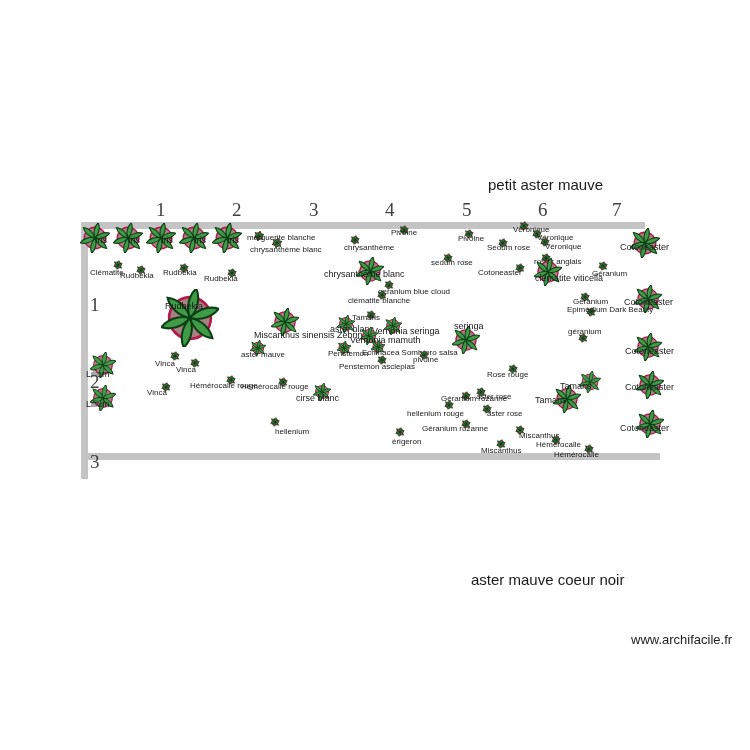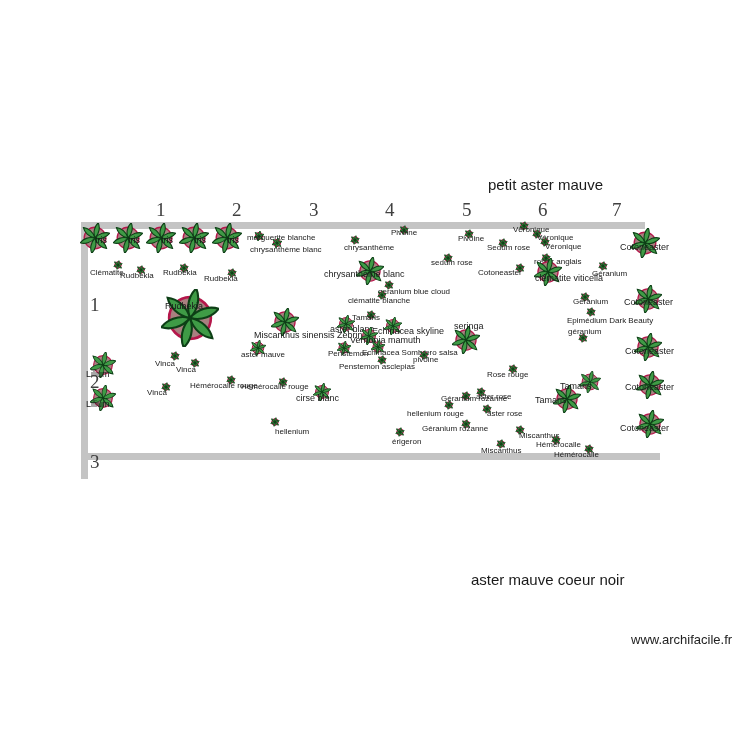--- a/index.html
+++ b/index.html
@@ -530,21 +530,21 @@
             <circle cx="0" cy="0" r="3.2399999999999998" fill="#a98080" stroke="#b5174b" stroke-width="1"></circle>
             <path d="M0,0 C1.0350000000000001,-1.638 0.8280000000000002,-3.51 0,-4.68 C-0.8280000000000002,-3.51 -1.0350000000000001,-1.638 0,0 Z" fill="#3f9b46" stroke="#0d3f16" stroke-width="0.8" transform="rotate(12)"></path>
             <path d="M0,0 C1.0350000000000001,-1.638 0.8280000000000002,-3.51 0,-4.68 C-0.8280000000000002,-3.51 -1.0350000000000001,-1.638 0,0 Z" fill="#3f9b46" stroke="#0d3f16" stroke-width="0.8" transform="rotate(72)"></path>
             <path d="M0,0 C1.0350000000000001,-1.638 0.8280000000000002,-3.51 0,-4.68 C-0.8280000000000002,-3.51 -1.0350000000000001,-1.638 0,0 Z" fill="#3f9b46" stroke="#0d3f16" stroke-width="0.8" transform="rotate(132)"></path>
             <path d="M0,0 C1.0350000000000001,-1.638 0.8280000000000002,-3.51 0,-4.68 C-0.8280000000000002,-3.51 -1.0350000000000001,-1.638 0,0 Z" fill="#3f9b46" stroke="#0d3f16" stroke-width="0.8" transform="rotate(192)"></path>
             <path d="M0,0 C1.0350000000000001,-1.638 0.8280000000000002,-3.51 0,-4.68 C-0.8280000000000002,-3.51 -1.0350000000000001,-1.638 0,0 Z" fill="#3f9b46" stroke="#0d3f16" stroke-width="0.8" transform="rotate(252)"></path>
             <path d="M0,0 C1.0350000000000001,-1.638 0.8280000000000002,-3.51 0,-4.68 C-0.8280000000000002,-3.51 -1.0350000000000001,-1.638 0,0 Z" fill="#3f9b46" stroke="#0d3f16" stroke-width="0.8" transform="rotate(312)"></path>
           </g>
         </svg>
       </div>
-      <div class="plabel" style="left: 567px; top: 316px;">Epimédium Dark Beauty</div>
+      <div class="plabel" style="left: 567px; top: 305px;">Epimédium Dark Beauty</div>
       <div class="plant" style="left: 285px; top: 322px;">
         <svg width="28" height="28" viewBox="0 0 28 28">
           <g transform="translate(14,14)">
             <circle cx="0" cy="0" r="10.08" fill="#a98080" stroke="#b5174b" stroke-width="1.26"></circle>
             <path d="M0,0 C3.22,-5.096 2.5760000000000005,-10.92 0,-14.56 C-2.5760000000000005,-10.92 -3.22,-5.096 0,0 Z" fill="#3f9b46" stroke="#0d3f16" stroke-width="1.008" transform="rotate(12)"></path>
             <path d="M0,0 C3.22,-5.096 2.5760000000000005,-10.92 0,-14.56 C-2.5760000000000005,-10.92 -3.22,-5.096 0,0 Z" fill="#3f9b46" stroke="#0d3f16" stroke-width="1.008" transform="rotate(72)"></path>
             <path d="M0,0 C3.22,-5.096 2.5760000000000005,-10.92 0,-14.56 C-2.5760000000000005,-10.92 -3.22,-5.096 0,0 Z" fill="#3f9b46" stroke="#0d3f16" stroke-width="1.008" transform="rotate(132)"></path>
             <path d="M0,0 C3.22,-5.096 2.5760000000000005,-10.92 0,-14.56 C-2.5760000000000005,-10.92 -3.22,-5.096 0,0 Z" fill="#3f9b46" stroke="#0d3f16" stroke-width="1.008" transform="rotate(192)"></path>
             <path d="M0,0 C3.22,-5.096 2.5760000000000005,-10.92 0,-14.56 C-2.5760000000000005,-10.92 -3.22,-5.096 0,0 Z" fill="#3f9b46" stroke="#0d3f16" stroke-width="1.008" transform="rotate(252)"></path>
             <path d="M0,0 C3.22,-5.096 2.5760000000000005,-10.92 0,-14.56 C-2.5760000000000005,-10.92 -3.22,-5.096 0,0 Z" fill="#3f9b46" stroke="#0d3f16" stroke-width="1.008" transform="rotate(312)"></path>
@@ -572,21 +572,21 @@
             <circle cx="0" cy="0" r="6.4799999999999995" fill="#a98080" stroke="#b5174b" stroke-width="1"></circle>
             <path d="M0,0 C2.0700000000000003,-3.276 1.6560000000000004,-7.02 0,-9.36 C-1.6560000000000004,-7.02 -2.0700000000000003,-3.276 0,0 Z" fill="#3f9b46" stroke="#0d3f16" stroke-width="0.8" transform="rotate(12)"></path>
             <path d="M0,0 C2.0700000000000003,-3.276 1.6560000000000004,-7.02 0,-9.36 C-1.6560000000000004,-7.02 -2.0700000000000003,-3.276 0,0 Z" fill="#3f9b46" stroke="#0d3f16" stroke-width="0.8" transform="rotate(72)"></path>
             <path d="M0,0 C2.0700000000000003,-3.276 1.6560000000000004,-7.02 0,-9.36 C-1.6560000000000004,-7.02 -2.0700000000000003,-3.276 0,0 Z" fill="#3f9b46" stroke="#0d3f16" stroke-width="0.8" transform="rotate(132)"></path>
             <path d="M0,0 C2.0700000000000003,-3.276 1.6560000000000004,-7.02 0,-9.36 C-1.6560000000000004,-7.02 -2.0700000000000003,-3.276 0,0 Z" fill="#3f9b46" stroke="#0d3f16" stroke-width="0.8" transform="rotate(192)"></path>
             <path d="M0,0 C2.0700000000000003,-3.276 1.6560000000000004,-7.02 0,-9.36 C-1.6560000000000004,-7.02 -2.0700000000000003,-3.276 0,0 Z" fill="#3f9b46" stroke="#0d3f16" stroke-width="0.8" transform="rotate(252)"></path>
             <path d="M0,0 C2.0700000000000003,-3.276 1.6560000000000004,-7.02 0,-9.36 C-1.6560000000000004,-7.02 -2.0700000000000003,-3.276 0,0 Z" fill="#3f9b46" stroke="#0d3f16" stroke-width="0.8" transform="rotate(312)"></path>
           </g>
         </svg>
       </div>
-      <div class="plabel mid" style="left: 372px; top: 327px;">Echinacea skyline</div>
+      <div class="plabel mid" style="left: 372px; top: 327px;">Vernonia seringa</div>
       <div class="plant" style="left: 466px; top: 340px;">
         <svg width="28" height="28" viewBox="0 0 28 28">
           <g transform="translate(14,14)">
             <circle cx="0" cy="0" r="10.08" fill="#a98080" stroke="#b5174b" stroke-width="1.26"></circle>
             <path d="M0,0 C3.22,-5.096 2.5760000000000005,-10.92 0,-14.56 C-2.5760000000000005,-10.92 -3.22,-5.096 0,0 Z" fill="#3f9b46" stroke="#0d3f16" stroke-width="1.008" transform="rotate(12)"></path>
             <path d="M0,0 C3.22,-5.096 2.5760000000000005,-10.92 0,-14.56 C-2.5760000000000005,-10.92 -3.22,-5.096 0,0 Z" fill="#3f9b46" stroke="#0d3f16" stroke-width="1.008" transform="rotate(72)"></path>
             <path d="M0,0 C3.22,-5.096 2.5760000000000005,-10.92 0,-14.56 C-2.5760000000000005,-10.92 -3.22,-5.096 0,0 Z" fill="#3f9b46" stroke="#0d3f16" stroke-width="1.008" transform="rotate(132)"></path>
             <path d="M0,0 C3.22,-5.096 2.5760000000000005,-10.92 0,-14.56 C-2.5760000000000005,-10.92 -3.22,-5.096 0,0 Z" fill="#3f9b46" stroke="#0d3f16" stroke-width="1.008" transform="rotate(192)"></path>
             <path d="M0,0 C3.22,-5.096 2.5760000000000005,-10.92 0,-14.56 C-2.5760000000000005,-10.92 -3.22,-5.096 0,0 Z" fill="#3f9b46" stroke="#0d3f16" stroke-width="1.008" transform="rotate(252)"></path>
             <path d="M0,0 C3.22,-5.096 2.5760000000000005,-10.92 0,-14.56 C-2.5760000000000005,-10.92 -3.22,-5.096 0,0 Z" fill="#3f9b46" stroke="#0d3f16" stroke-width="1.008" transform="rotate(312)"></path>

